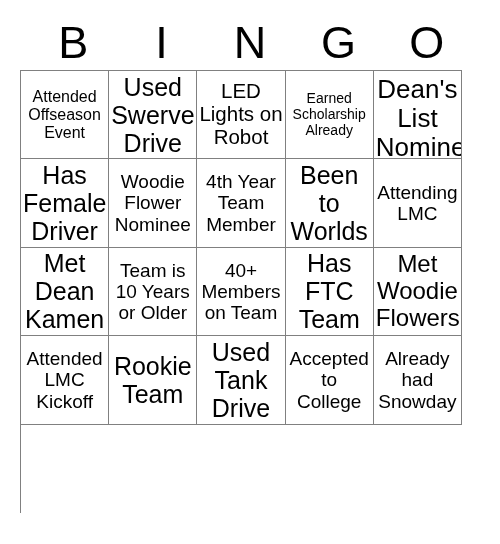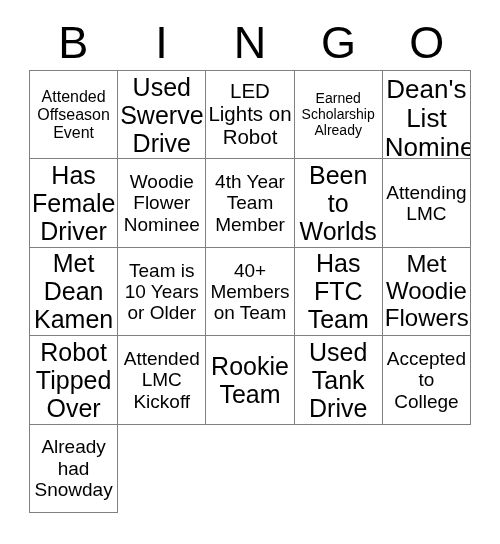--- a/index.html
+++ b/index.html
@@ -40,21 +40,21 @@
     line-height: 1;
     font-weight: 400;
     letter-spacing: 0px;
     color: #000000;
     user-select: none;
   }
 
   
   #bingo-grid {
     position: absolute;
-    left: 29px;
+    left: 20px;
     top: 70px;
     width: 442px;
     height: 443px;
     display: grid;
     grid-template-columns: repeat(5, 1fr);
     grid-template-rows: repeat(5, 1fr);
     border-top: 1px solid #808080;
     border-left: 1px solid #808080;
     box-sizing: border-box;
     background: #ffffff;
@@ -143,23 +143,20 @@
       <div class="bingo-cell">
         <span class="cell-text fs-md">40+ Members on Team</span>
       </div>
       <div class="bingo-cell">
         <span class="cell-text fs-xl">Has FTC Team</span>
       </div>
       <div class="bingo-cell">
         <span class="cell-text fs-xl" style="font-size: 24px;">Met Woodie Flowers</span>
       </div>
       <div class="bingo-cell">
-        <span class="cell-text fs-xl">Robot Tipped Over</span>
-      </div>
-      <div class="bingo-cell">
         <span class="cell-text fs-md">Attended LMC Kickoff</span>
       </div>
       <div class="bingo-cell">
         <span class="cell-text fs-xl">Rookie Team</span>
       </div>
       <div class="bingo-cell">
         <span class="cell-text fs-xl">Used Tank Drive</span>
       </div>
       <div class="bingo-cell">
         <span class="cell-text fs-md">Accepted to College</span>

